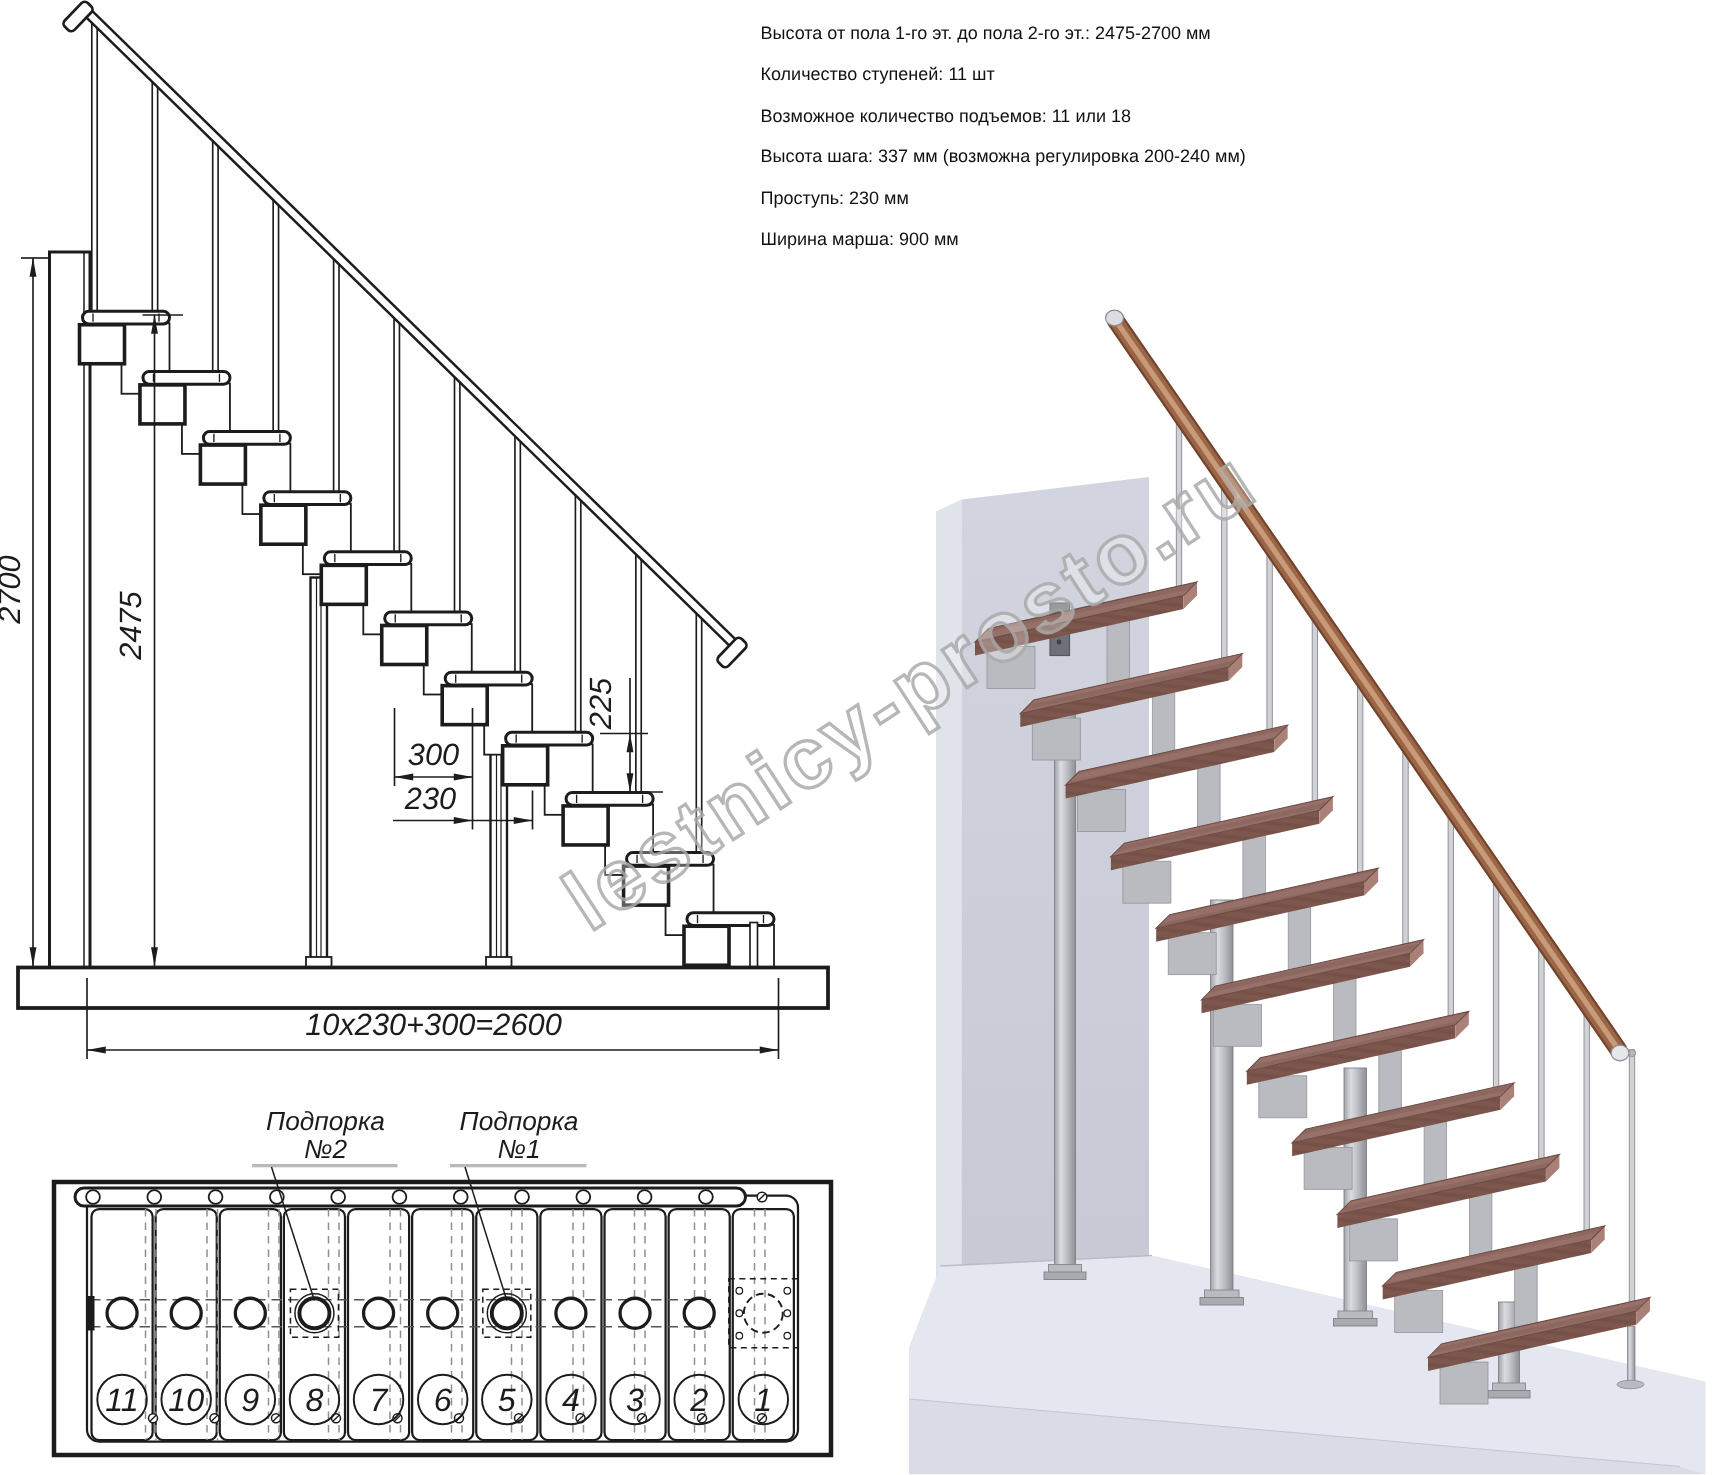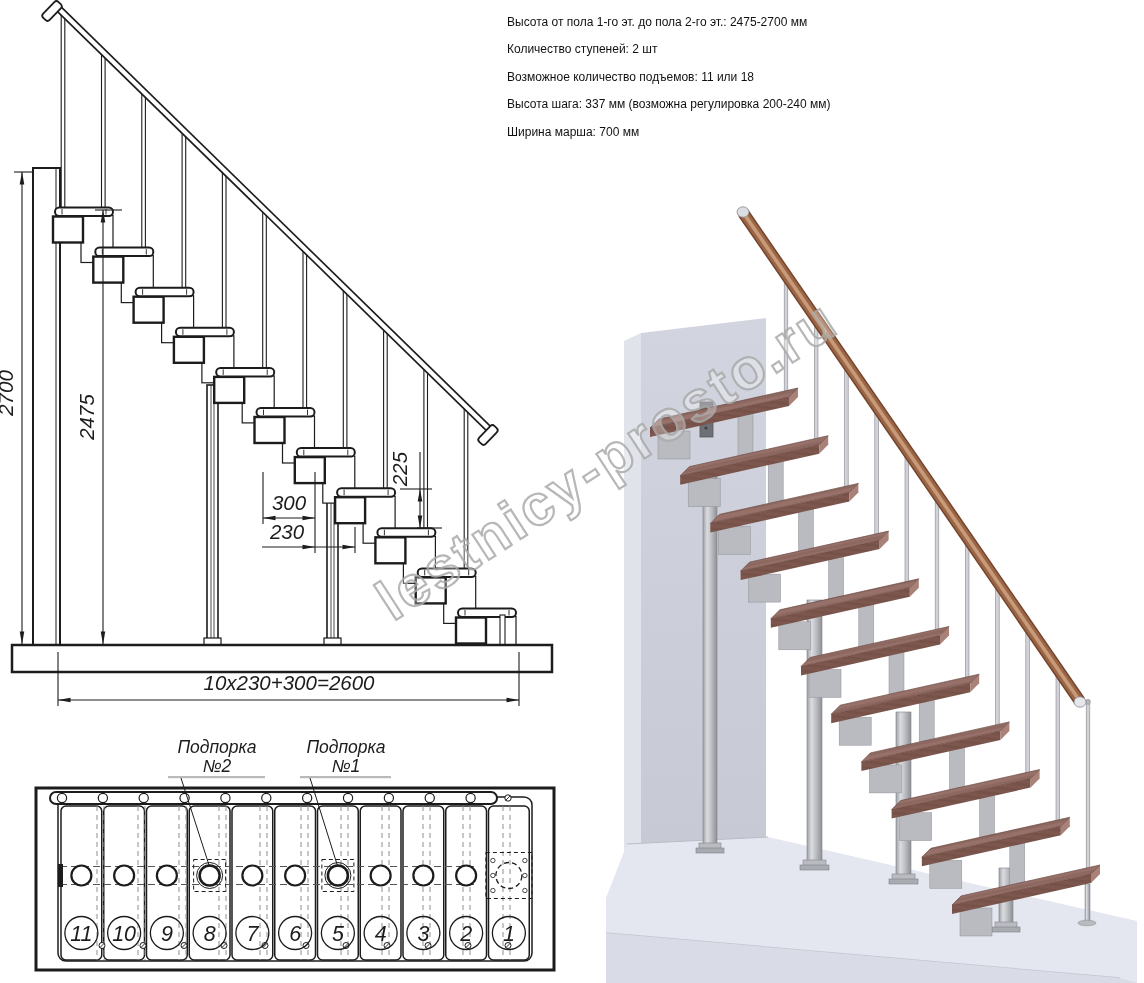--- a/index.html
+++ b/index.html
@@ -444,18 +444,19 @@
           <rect fill="#b9b9b9" stroke="none" x="168" y="776" width="97" height="2.2"></rect>
           <rect fill="#b9b9b9" stroke="none" x="300" y="776" width="91" height="2.2"></rect>
           <line stroke-width="1" x1="181" y1="778" x2="209.625" y2="867" stroke="#1c1c1c"></line>
           <line stroke-width="1" x1="310" y1="778" x2="337.875" y2="867" stroke="#1c1c1c"></line>
         </g>
       </g>
       <text transform="rotate(-33 393 622)" font-size="57" font-family="&quot;Liberation Sans&quot;,sans-serif" font-weight="bold" letter-spacing="3" fill="rgba(255,255,255,0.35)" stroke="#ababab" stroke-width="2.2" opacity="0.85" x="393" y="622">lestnicy-prosto.ru</text>
     </svg>
   <div class="specs">
     <div>Высота от пола 1-го эт. до пола 2-го эт.: 2475-2700 мм</div>
-    <div>Количество ступеней: 2 шт</div>
+    <div>Количество ступеней: 11 шт</div>
     <div>Возможное количество подъемов: 11 или 18</div>
     <div>Высота шага: 337 мм (возможна регулировка 200-240 мм)</div>
-    <div>Ширина марша: 700 мм</div>
+    <div>Проступь: 230 мм</div>
+    <div>Ширина марша: 900 мм</div>
   </div>
 </div>
 
 </body></html>

